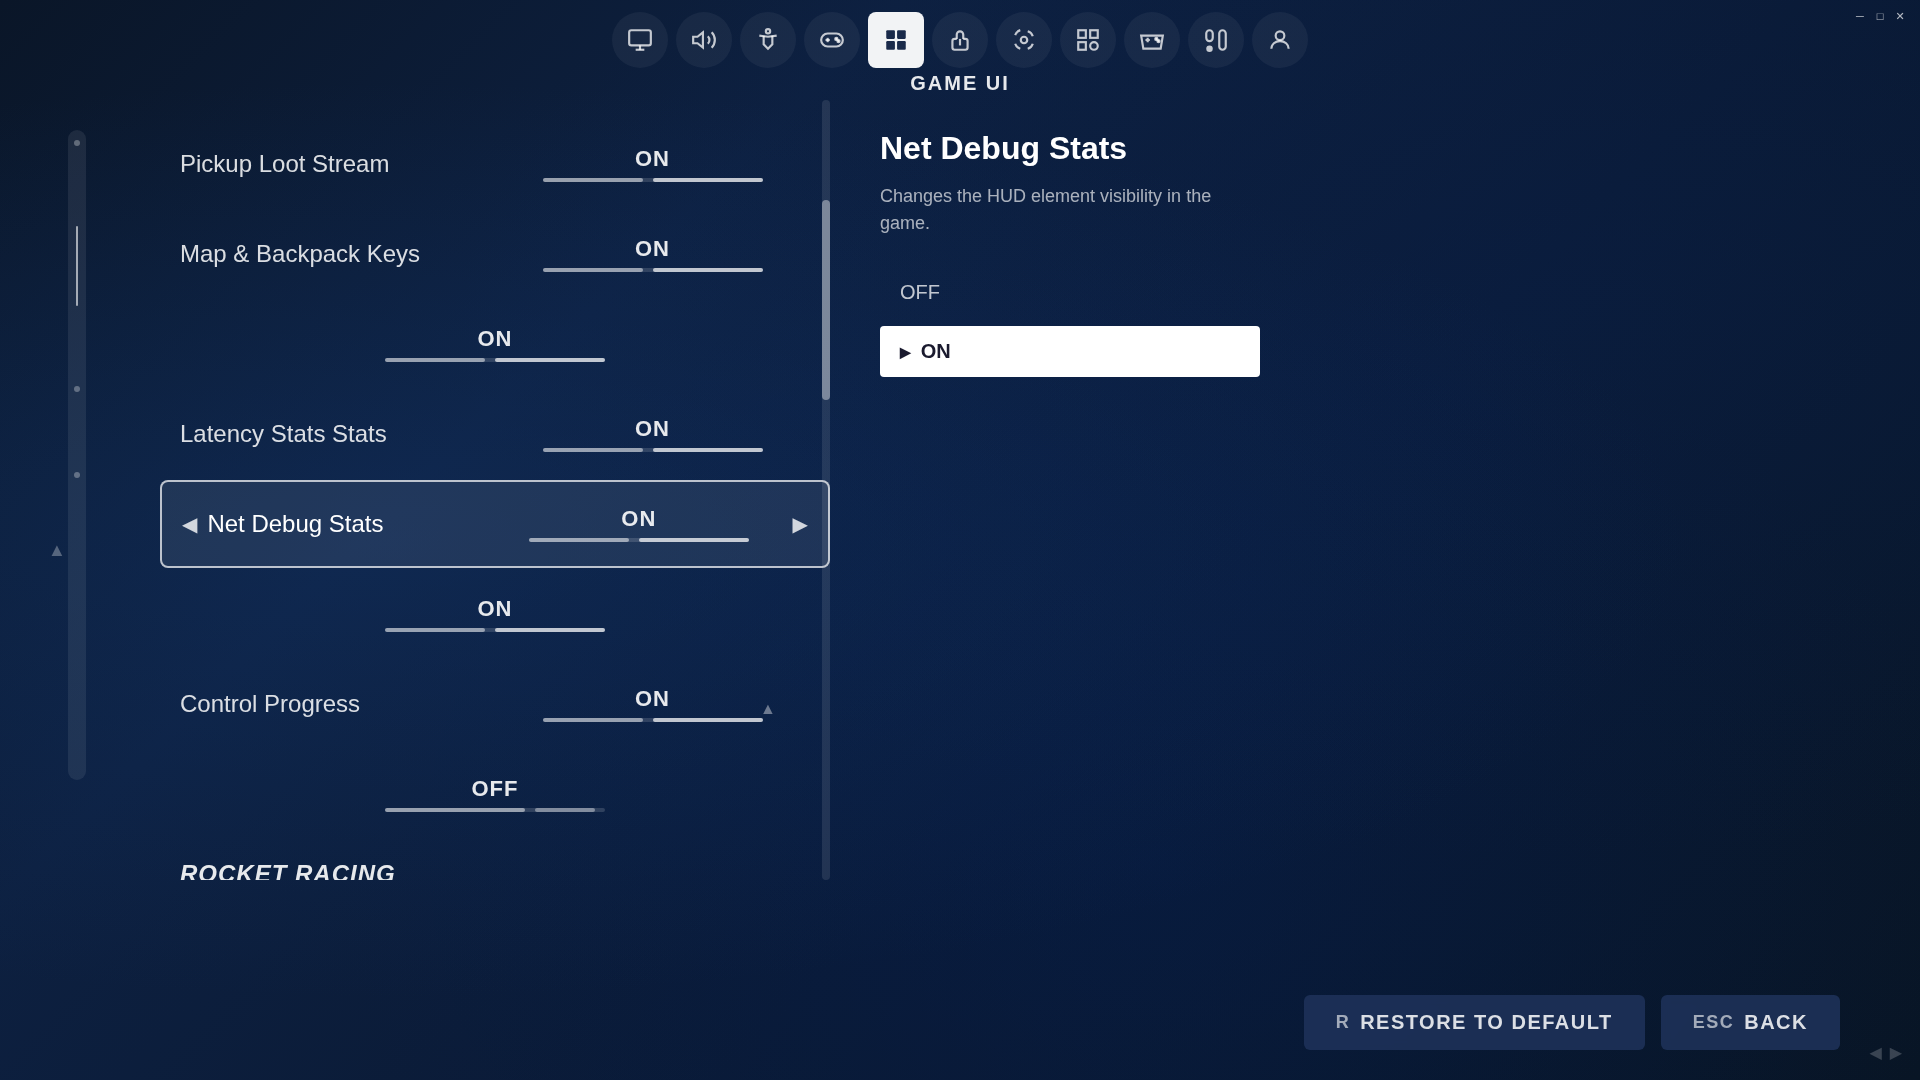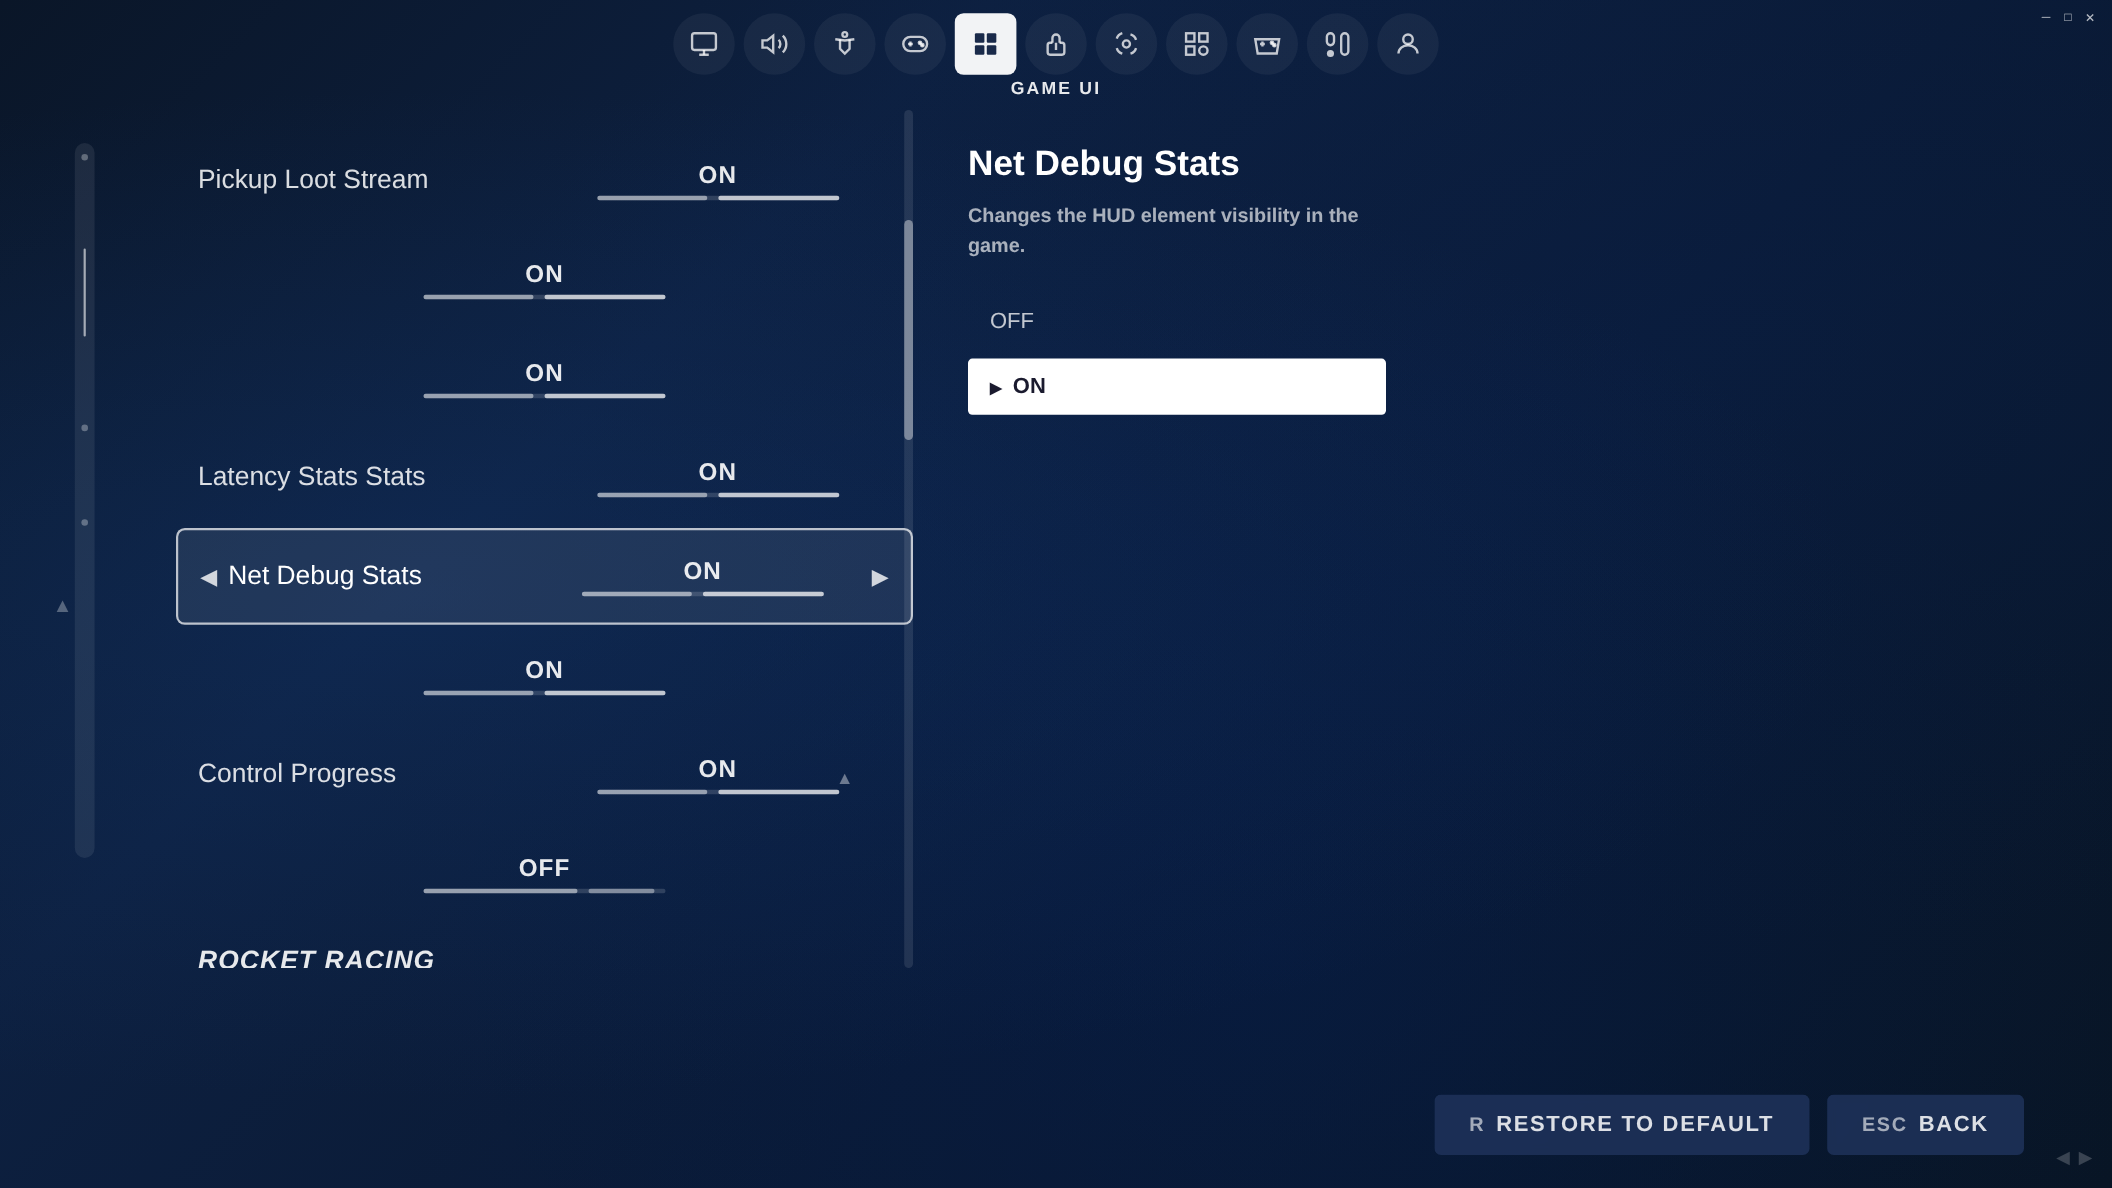--- a/index.html
+++ b/index.html
@@ -85,21 +85,21 @@
       width: 26px;
       height: 26px;
     }
 
     
     .game-ui-label {
       position: absolute;
       top: 72px;
       left: 50%;
       transform: translateX(-50%);
-      font-size: 16px;
+      font-size: 20px;
       font-weight: 700;
       letter-spacing: 2px;
       color: rgba(255,255,255,0.9);
       text-align: center;
     }
 
     
     .left-indicator {
       position: absolute;
       left: 68px;
@@ -270,21 +270,20 @@
       font-weight: 700;
       color: #ffffff;
       margin-bottom: 16px;
     }
 
     .panel-description {
       font-size: 18px;
       color: rgba(255,255,255,0.65);
       line-height: 1.5;
       margin-bottom: 30px;
-      font-weight: bold;
     }
 
     
     .options-list {
       display: flex;
       flex-direction: column;
       gap: 8px;
     }
 
     .option-item {
@@ -493,20 +492,21 @@
       <div class="setting-control">
         <span class="setting-value">ON</span>
         <div class="setting-bar">
           <div class="setting-bar-fill"></div>
           <div class="setting-bar-right"></div>
         </div>
       </div>
     </div>
 
     <div class="setting-item">
+      <span class="setting-name">Map &amp; Backpack Keys</span>
       <div class="setting-control">
         <span class="setting-value">ON</span>
         <div class="setting-bar">
           <div class="setting-bar-fill"></div>
           <div class="setting-bar-right"></div>
         </div>
       </div>
     </div>
 
     <div class="setting-item">

